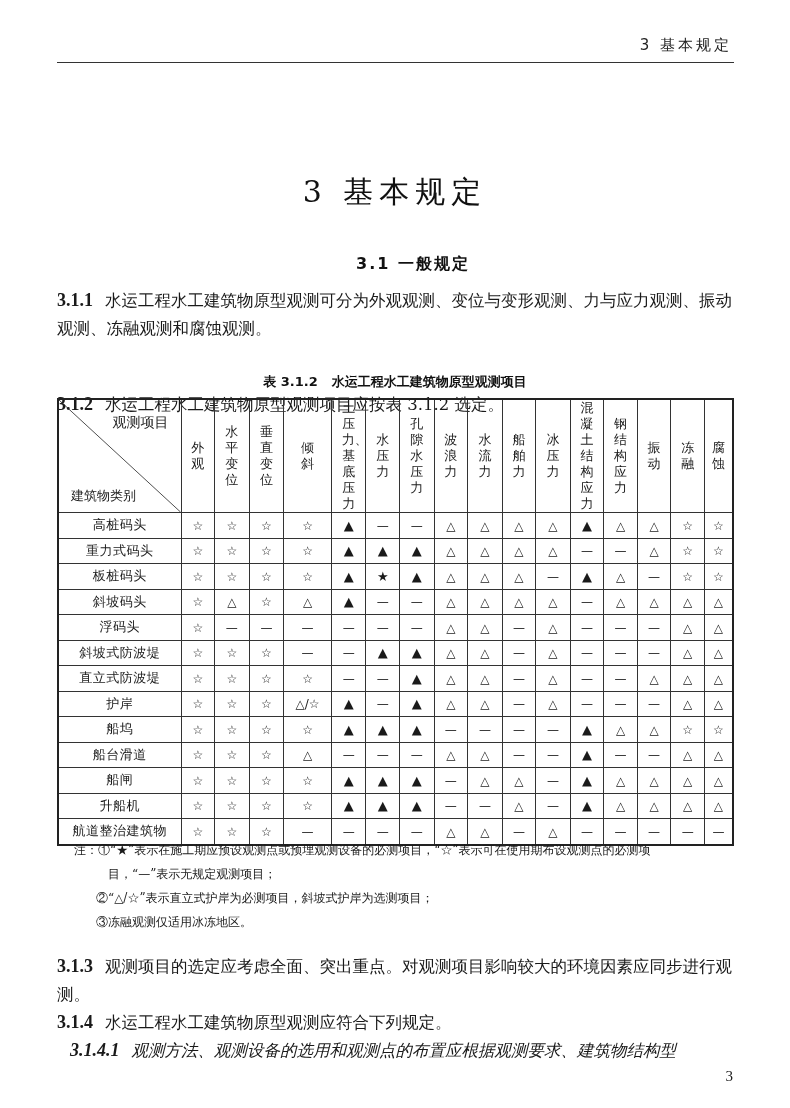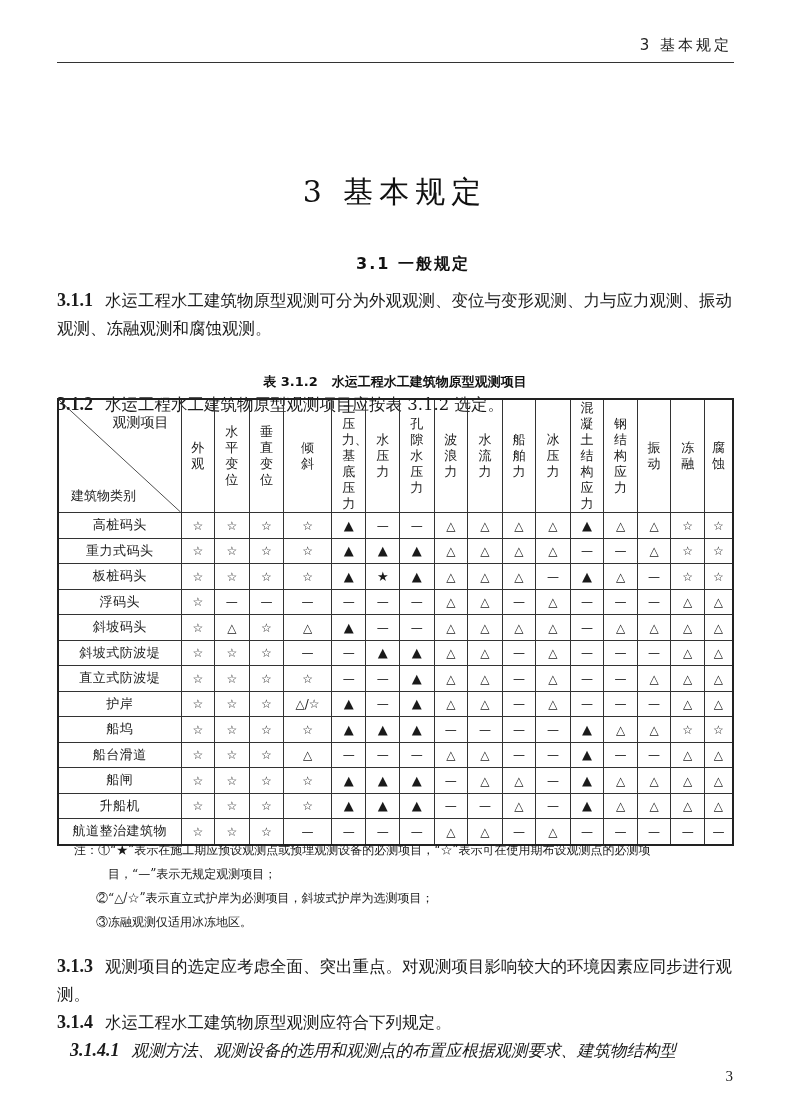--- a/index.html
+++ b/index.html
@@ -184,54 +184,54 @@
         <td><span class="sym ">△</span></td>
         <td><span class="sym ">△</span></td>
         <td><span class="sym ">—</span></td>
         <td><span class="sym filled-tri">▲</span></td>
         <td><span class="sym ">△</span></td>
         <td><span class="sym ">—</span></td>
         <td><span class="sym ">☆</span></td>
         <td><span class="sym ">☆</span></td>
       </tr>
       <tr>
+        <td class="rowname">斜坡码头</td>
+        <td><span class="sym ">☆</span></td>
+        <td><span class="sym ">△</span></td>
+        <td><span class="sym ">☆</span></td>
+        <td><span class="sym ">△</span></td>
+        <td><span class="sym filled-tri">▲</span></td>
+        <td><span class="sym ">—</span></td>
+        <td><span class="sym ">—</span></td>
+        <td><span class="sym ">△</span></td>
+        <td><span class="sym ">△</span></td>
+        <td><span class="sym ">△</span></td>
+        <td><span class="sym ">△</span></td>
+        <td><span class="sym ">—</span></td>
+        <td><span class="sym ">△</span></td>
+        <td><span class="sym ">△</span></td>
+        <td><span class="sym ">△</span></td>
+        <td><span class="sym ">△</span></td>
+      </tr>
+      <tr>
         <td class="rowname">浮码头</td>
         <td><span class="sym ">☆</span></td>
         <td><span class="sym ">—</span></td>
         <td><span class="sym ">—</span></td>
         <td><span class="sym ">—</span></td>
         <td><span class="sym ">—</span></td>
         <td><span class="sym ">—</span></td>
         <td><span class="sym ">—</span></td>
         <td><span class="sym ">△</span></td>
         <td><span class="sym ">△</span></td>
         <td><span class="sym ">—</span></td>
         <td><span class="sym ">△</span></td>
         <td><span class="sym ">—</span></td>
         <td><span class="sym ">—</span></td>
         <td><span class="sym ">—</span></td>
-        <td><span class="sym ">△</span></td>
-        <td><span class="sym ">△</span></td>
-      </tr>
-      <tr>
-        <td class="rowname">斜坡码头</td>
-        <td><span class="sym ">☆</span></td>
-        <td><span class="sym ">△</span></td>
-        <td><span class="sym ">☆</span></td>
-        <td><span class="sym ">△</span></td>
-        <td><span class="sym filled-tri">▲</span></td>
-        <td><span class="sym ">—</span></td>
-        <td><span class="sym ">—</span></td>
-        <td><span class="sym ">△</span></td>
-        <td><span class="sym ">△</span></td>
-        <td><span class="sym ">△</span></td>
-        <td><span class="sym ">△</span></td>
-        <td><span class="sym ">—</span></td>
-        <td><span class="sym ">△</span></td>
-        <td><span class="sym ">△</span></td>
         <td><span class="sym ">△</span></td>
         <td><span class="sym ">△</span></td>
       </tr>
       <tr>
         <td class="rowname">斜坡式防波堤</td>
         <td><span class="sym ">☆</span></td>
         <td><span class="sym ">☆</span></td>
         <td><span class="sym ">☆</span></td>
         <td><span class="sym ">—</span></td>
         <td><span class="sym ">—</span></td>

